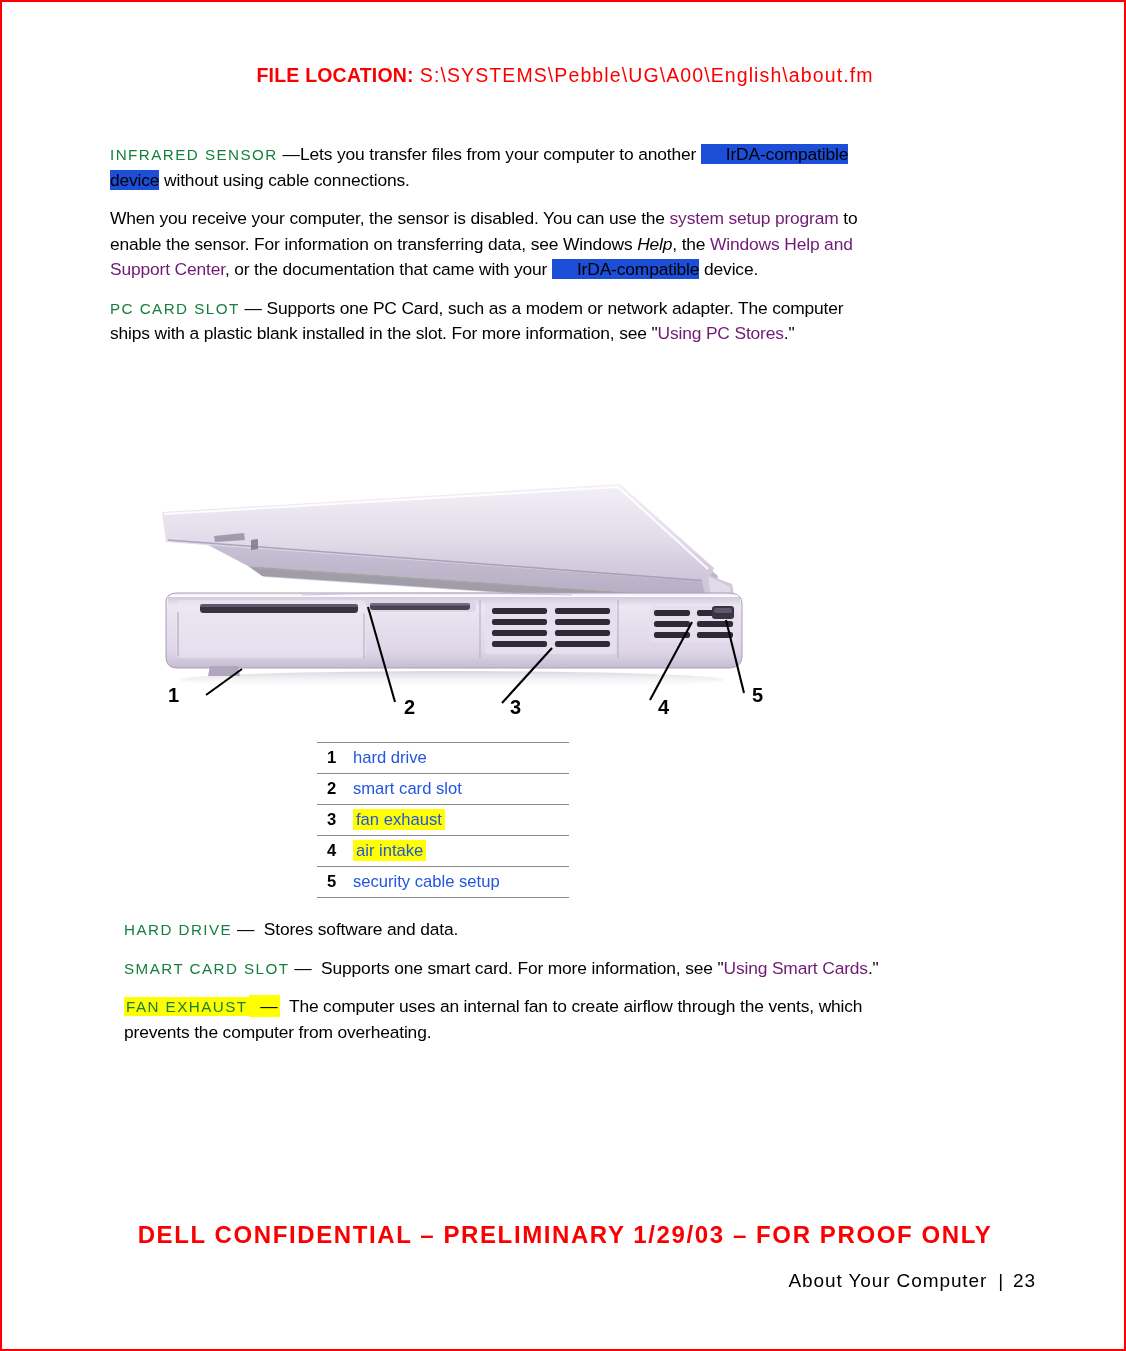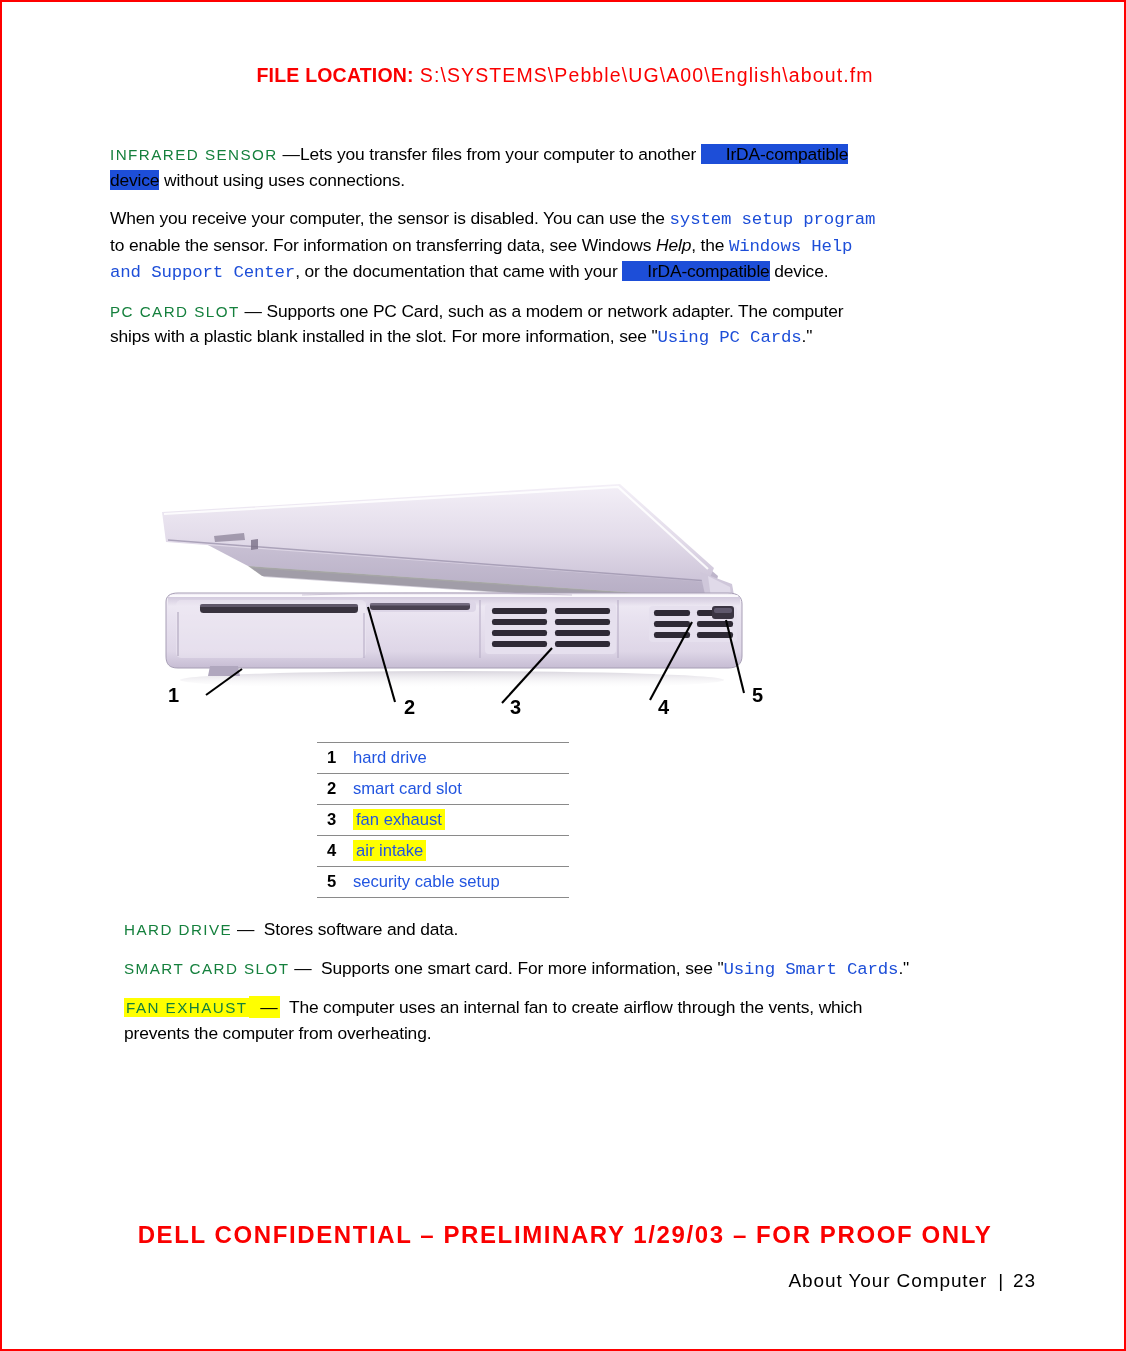--- a/index.html
+++ b/index.html
@@ -68,23 +68,22 @@
     letter-spacing: 1.45px;
     color: #15803d;
     text-transform: uppercase;
   }
   .dash {
     font-size: 17.4px;
     letter-spacing: 0;
   }
 
   a.link, .link {
-    color: #1d4ed8;
+    color: #701a75;
     text-decoration: none;
-    font-family: Liberation Mono, monospace;
   }
 
   .hl {
     background: #1d4ed8;
     padding-left: 25px;
   }
   .hl-term {
     background: #ffff00;
     padding: 1px 2px;
   }
@@ -179,29 +178,29 @@
 
 <div id="page">
 
   <div id="file-location">
     <span class="fl-label">FILE LOCATION:</span><span class="fl-path">S:\SYSTEMS\Pebble\UG\A00\English\about.fm</span>
   </div>
 
   <div id="content">
 
     <p class="body">
-      <span class="term">INFRARED SENSOR</span><span class="dash">&nbsp;</span><span class="dash">—</span><span>Lets you transfer files from your computer to another </span><span class="hl">IrDA-compatible device</span><span> without using uses connections.</span>
+      <span class="term">INFRARED SENSOR</span><span class="dash">&nbsp;</span><span class="dash">—</span><span>Lets you transfer files from your computer to another </span><span class="hl">IrDA-compatible device</span><span> without using cable connections.</span>
     </p>
 
     <p class="body">
       <span>When you receive your computer, the sensor is disabled. You can use the </span><a class="link" href="#">system setup program</a><span> to enable the sensor. For information on transferring data, see Windows </span><em class="italic">Help</em><span>, the </span><a class="link" href="#">Windows Help and Support Center</a><span>, or the documentation that came with your </span><span class="hl">IrDA-compatible</span><span> device.</span>
     </p>
 
     <p class="body">
-      <span class="term">PC CARD SLOT</span><span class="dash">&nbsp;</span><span class="dash">—</span><span>&nbsp;</span><span>Supports one PC Card, such as a modem or network adapter. The computer ships with a plastic blank installed in the slot. For more information, see "</span><a class="link" href="#">Using PC Cards</a><span>."</span>
+      <span class="term">PC CARD SLOT</span><span class="dash">&nbsp;</span><span class="dash">—</span><span>&nbsp;</span><span>Supports one PC Card, such as a modem or network adapter. The computer ships with a plastic blank installed in the slot. For more information, see "</span><a class="link" href="#">Using PC Stores</a><span>."</span>
     </p>
   </div>
 
 
   <div id="figure">
     <svg width="620" height="260" viewBox="0 0 620 260" xmlns="http://www.w3.org/2000/svg">
       <defs>
         <linearGradient id="lidTop" x1="0" y1="0" x2="0" y2="1">
           <stop offset="0%" stop-color="#f3eff7"></stop>
           <stop offset="55%" stop-color="#e3dcea"></stop>

